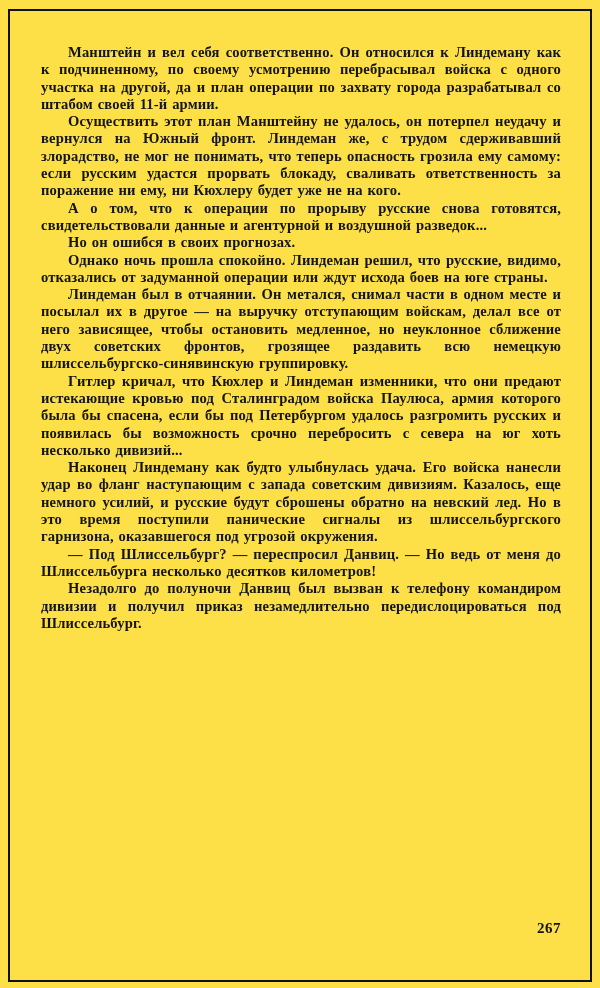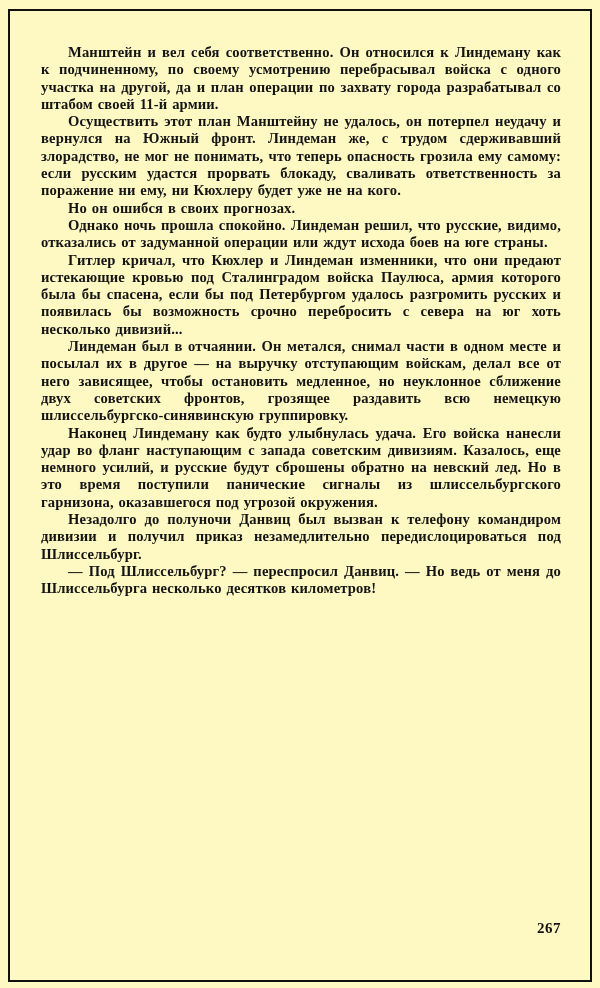--- a/index.html
+++ b/index.html
@@ -7,21 +7,21 @@
     padding: 0;
     width: 600px;
     height: 988px;
     background: #ffffff;
     overflow: hidden;
   }
   .page {
     position: relative;
     width: 600px;
     height: 988px;
-    background: #fef9c3;
+    background: #fde047;
     font-family: "Liberation Serif", "DejaVu Serif", serif;
     color: #141414;
   }
   .page-border {
     position: absolute;
     top: 9px;
     left: 8px;
     right: 8px;
     bottom: 6px;
     border: 2px solid #101010;
@@ -54,23 +54,24 @@
 </style>
 </head>
 <body>
 
 <div class="page">
   <div class="page-border"></div>
 
   <div class="text-block">
     <p>Манштейн и вел себя соответственно. Он относился к Линдеману как к подчиненному, по своему усмотрению перебрасывал войска с одного участка на другой, да и план операции по захвату города разрабатывал со штабом своей 11-й армии.</p>
     <p>Осуществить этот план Манштейну не удалось, он потерпел неудачу и вернулся на Южный фронт. Линдеман же, с трудом сдерживавший злорадство, не мог не понимать, что теперь опасность грозила ему самому: если русским удастся прорвать блокаду, сваливать ответственность за поражение ни ему, ни Кюхлеру будет уже не на кого.</p>
+    <p>А о том, что к операции по прорыву русские снова готовятся, свидетельствовали данные и агентурной и воздушной разведок...</p>
     <p>Но он ошибся в своих прогнозах.</p>
     <p>Однако ночь прошла спокойно. Линдеман решил, что русские, видимо, отказались от задуманной операции или ждут исхода боев на юге страны.</p>
+    <p>Линдеман был в отчаянии. Он метался, снимал части в одном месте и посылал их в другое — на выручку отступающим войскам, делал все от него зависящее, чтобы остановить медленное, но неуклонное сближение двух советских фронтов, грозящее раздавить всю немецкую шлиссельбургско-синявинскую группировку.</p>
     <p>Гитлер кричал, что Кюхлер и Линдеман изменники, что они предают истекающие кровью под Сталинградом войска Паулюса, армия которого была бы спасена, если бы под Петербургом удалось разгромить русских и появилась бы возможность срочно перебросить с севера на юг хоть несколько дивизий...</p>
-    <p>Линдеман был в отчаянии. Он метался, снимал части в одном месте и посылал их в другое — на выручку отступающим войскам, делал все от него зависящее, чтобы остановить медленное, но неуклонное сближение двух советских фронтов, грозящее раздавить всю немецкую шлиссельбургско-синявинскую группировку.</p>
     <p>Наконец Линдеману как будто улыбнулась удача. Его войска нанесли удар во фланг наступающим с запада советским дивизиям. Казалось, еще немного усилий, и русские будут сброшены обратно на невский лед. Но в это время поступили панические сигналы из шлиссельбургского гарнизона, оказавшегося под угрозой окружения.</p>
+    <p>— Под Шлиссельбург? — переспросил Данвиц. — Но ведь от меня до Шлиссельбурга несколько десятков километров!</p>
     <p>Незадолго до полуночи Данвиц был вызван к телефону командиром дивизии и получил приказ незамедлительно передислоцироваться под Шлиссельбург.</p>
-    <p>— Под Шлиссельбург? — переспросил Данвиц. — Но ведь от меня до Шлиссельбурга несколько десятков километров!</p>
   </div>
 
   <div class="page-number">267</div>
 </div>
 
 </body></html>

